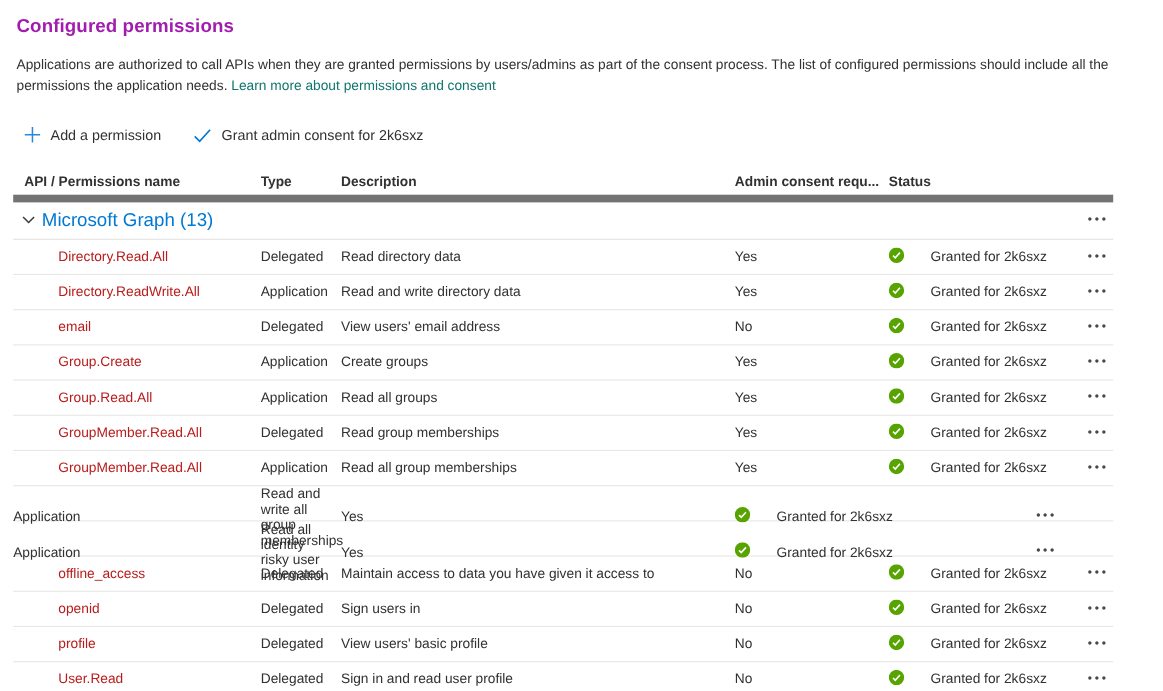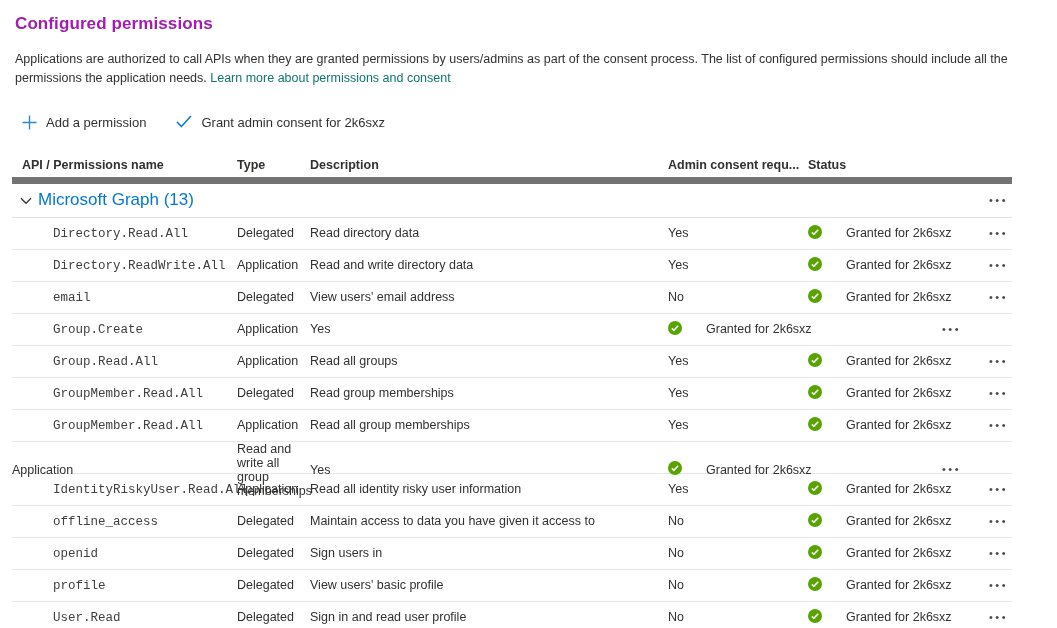--- a/index.html
+++ b/index.html
@@ -34,21 +34,21 @@
 
   .toolbar {
     display: flex;
     align-items: center;
     gap: 26px;
     margin-bottom: 20px;
     padding-left: 5px;
   }
   .toolbar-btn {
     display: inline-flex;
-    align-items: flex-start;
+    align-items: flex-end;
     gap: 9px;
     background: none;
     border: none;
     font-family: inherit;
     font-size: 13px;
     color: #323130;
     cursor: pointer;
     padding: 4px 2px;
   }
   .toolbar-btn svg { display: block; }
@@ -90,25 +90,24 @@
     text-decoration: none;
   }
 
   .data-row {
     height: 32px;
     border-bottom: 1px solid #e9e7e5;
     font-size: 12.5px;
   }
   .data-row .cell-api { padding-left: 41px; }
   .perm-link {
-    color: #404040;
+    color: #b91c1c;
     text-decoration: none;
     cursor: pointer;
     white-space: nowrap;
-    font-family: Liberation Mono, monospace;
   }
 
   .status-cell {
     display: inline-flex;
     align-items: center;
     gap: 24px;
     white-space: nowrap;
   }
   .status-cell svg { flex: 0 0 auto; }
 
@@ -231,20 +230,21 @@
       </span>
     </div>
     <button class="menu-btn">•••</button>
   </div>
 
   <div class="grid-row data-row">
     <div class="cell cell-api">
       <a class="perm-link">Group.Create</a>
     </div>
     <div class="cell">Application</div>
+    <div class="cell">Create groups</div>
     <div class="cell">Yes</div>
     <div class="cell">
       <span class="status-cell">
         <span><svg width="14" height="14" viewBox="0 0 16 16">
                   <circle cx="8" cy="8" r="8" fill="#57a300"></circle>
                   <path d="M4.4 8.4l2.3 2.3 4.9-5.4" stroke="#ffffff" stroke-width="1.7" fill="none"></path>
                 </svg></span>
         <span>Granted for 2k6sxz</span>
       </span>
     </div>
@@ -318,23 +318,20 @@
                   <circle cx="8" cy="8" r="8" fill="#57a300"></circle>
                   <path d="M4.4 8.4l2.3 2.3 4.9-5.4" stroke="#ffffff" stroke-width="1.7" fill="none"></path>
                 </svg></span>
         <span>Granted for 2k6sxz</span>
       </span>
     </div>
     <button class="menu-btn">•••</button>
   </div>
 
   <div class="grid-row data-row">
-    <div class="cell cell-api">
-      <a class="perm-link">IdentityRiskyUser.Read.All</a>
-    </div>
     <div class="cell">Application</div>
     <div class="cell">Read all identity risky user information</div>
     <div class="cell">Yes</div>
     <div class="cell">
       <span class="status-cell">
         <span><svg width="14" height="14" viewBox="0 0 16 16">
                   <circle cx="8" cy="8" r="8" fill="#57a300"></circle>
                   <path d="M4.4 8.4l2.3 2.3 4.9-5.4" stroke="#ffffff" stroke-width="1.7" fill="none"></path>
                 </svg></span>
         <span>Granted for 2k6sxz</span>

